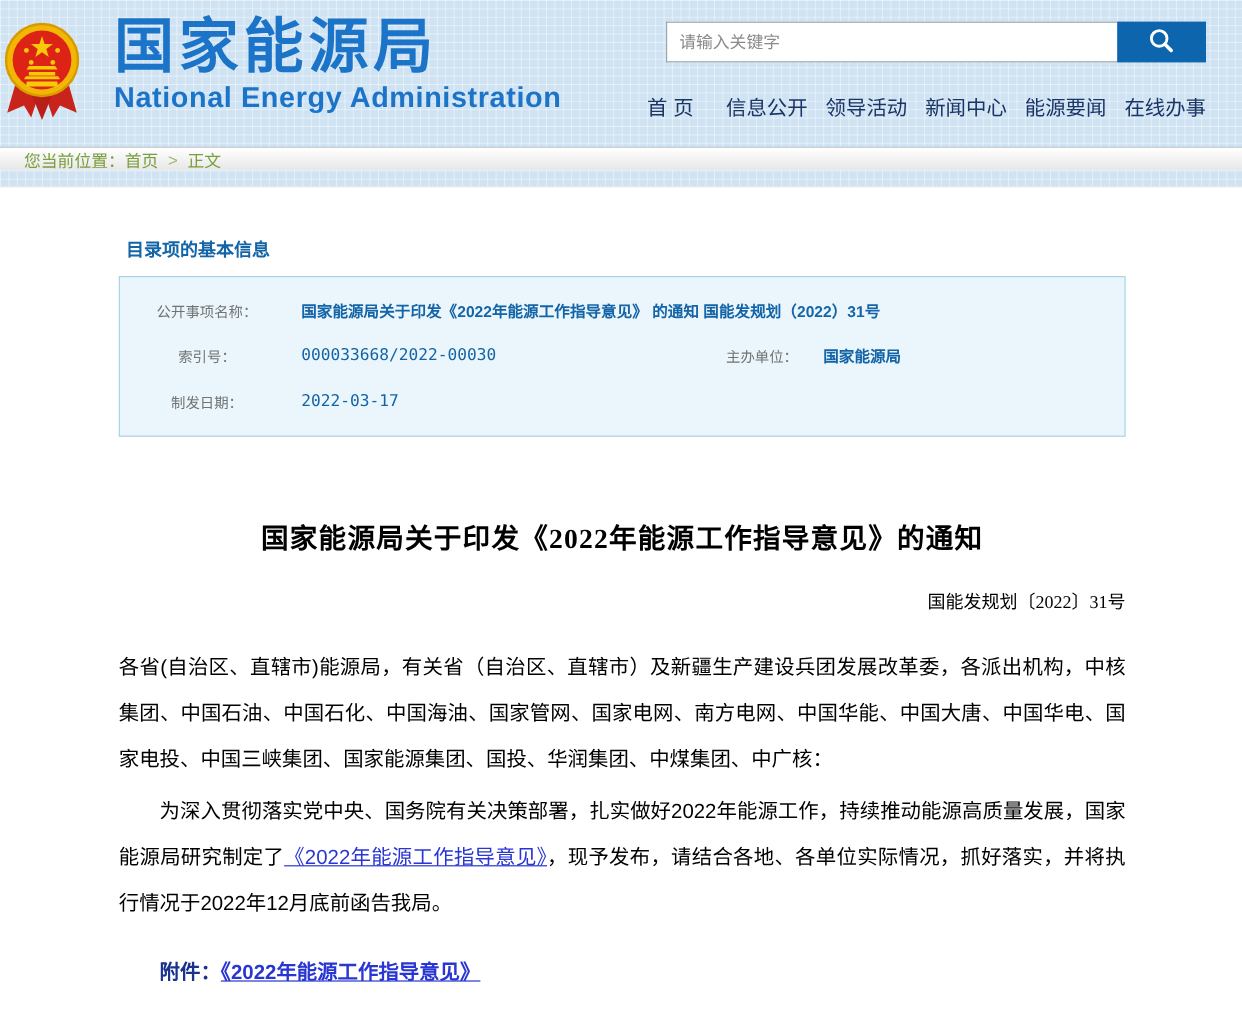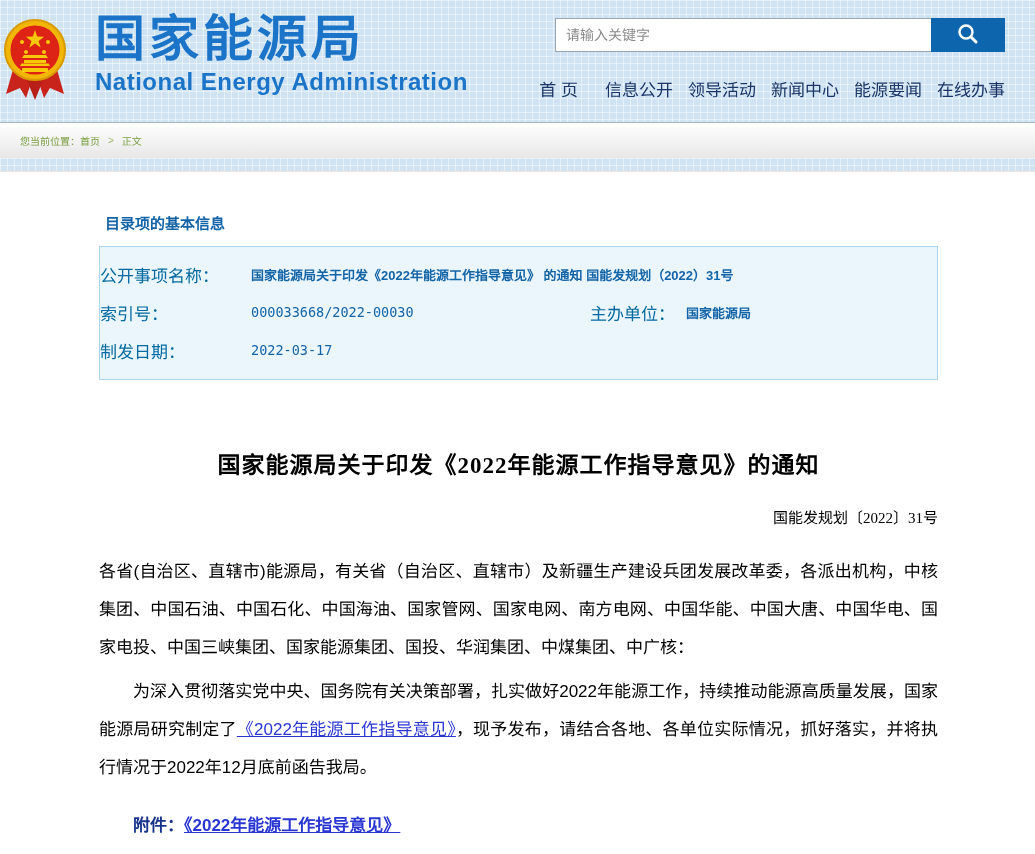--- a/index.html
+++ b/index.html
@@ -44,24 +44,24 @@
     display:flex; justify-content:flex-end; align-items:center;
     margin-top:24px; gap:15px;
   }
   .nav-item {
     font-size:17px; color:#1a3566; text-decoration:none; cursor:pointer; white-space:nowrap;
   }
   .nav-item.first { margin-right:12px; }
 
   
   .breadcrumb-bar {
-    height:36px; border-top:1px solid #a9b5bd;
+    height:20px; border-top:1px solid #a9b5bd;
     background:linear-gradient(#ffffff, #e7e7e7);
     display:flex; align-items:center; padding-left:20px;
-    font-size:10px; color:#7a9f3f;
+    font-size:14px; color:#7a9f3f;
   }
   .breadcrumb-bar a { color:#7a9f3f; text-decoration:none; cursor:pointer; }
   .crumb-sep { margin:0 8px; color:#9cb86a; }
   .blue-strip {
     height:14px;
     background-color:#cfe3f3;
     background-image:
       linear-gradient(rgba(255,255,255,.45) 1px, rgba(255,255,255,0) 1px),
       linear-gradient(90deg, rgba(255,255,255,.45) 1px, rgba(255,255,255,0) 1px);
     background-size:7px 7px;
@@ -75,21 +75,21 @@
   }
   .info-box {
     margin-top:13px; background:#eaf6fb; border:1px solid #aad4e8;
     padding:8px 0 10px 0;
   }
   .info-row { display:flex; min-height:38px; align-items:center; }
   .info-col { display:flex; align-items:center; }
   .col-left { width:490px; }
   .col-right { flex:1; }
   .info-label {
-    width:145px; text-align:left; color:#0369a1; font-size:17px; flex-shrink:0;
+    width:145px; text-align:center; color:#737373; font-size:12px; flex-shrink:0;
   }
   .info-value { color:#1464a8; font-size:13px; padding-left:6px; }
   .info-value.strong { font-weight:bold; }
   .info-value.mono { font-family:"DejaVu Sans Mono","Liberation Mono",monospace; font-size:13.5px; }
 
   .doc-title {
     margin-top:66px; text-align:center;
     font-family:"Liberation Serif","DejaVu Serif",serif;
     font-size:23px; font-weight:bold; color:#000; letter-spacing:1px;
   }

